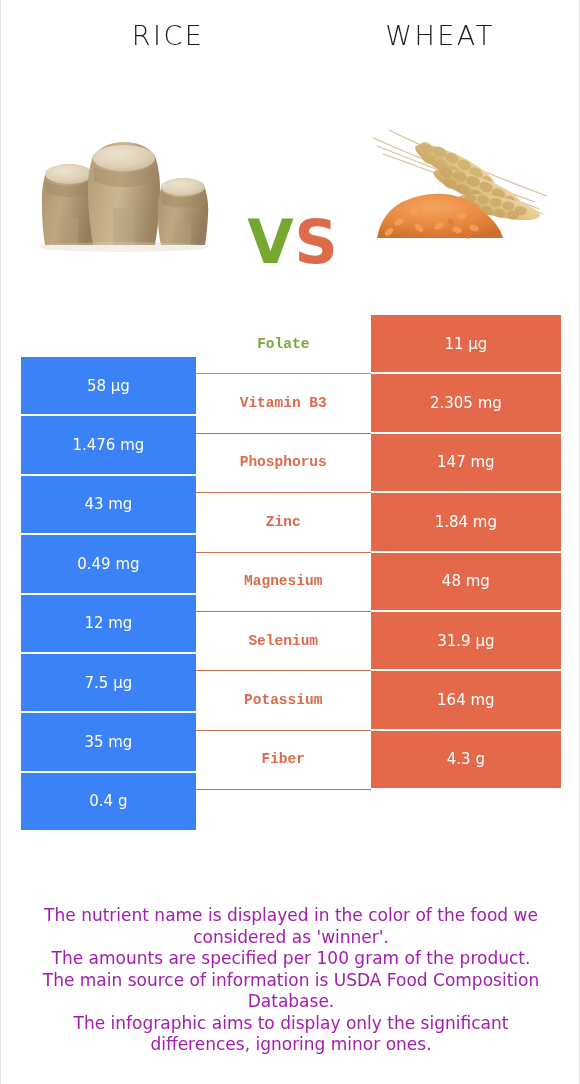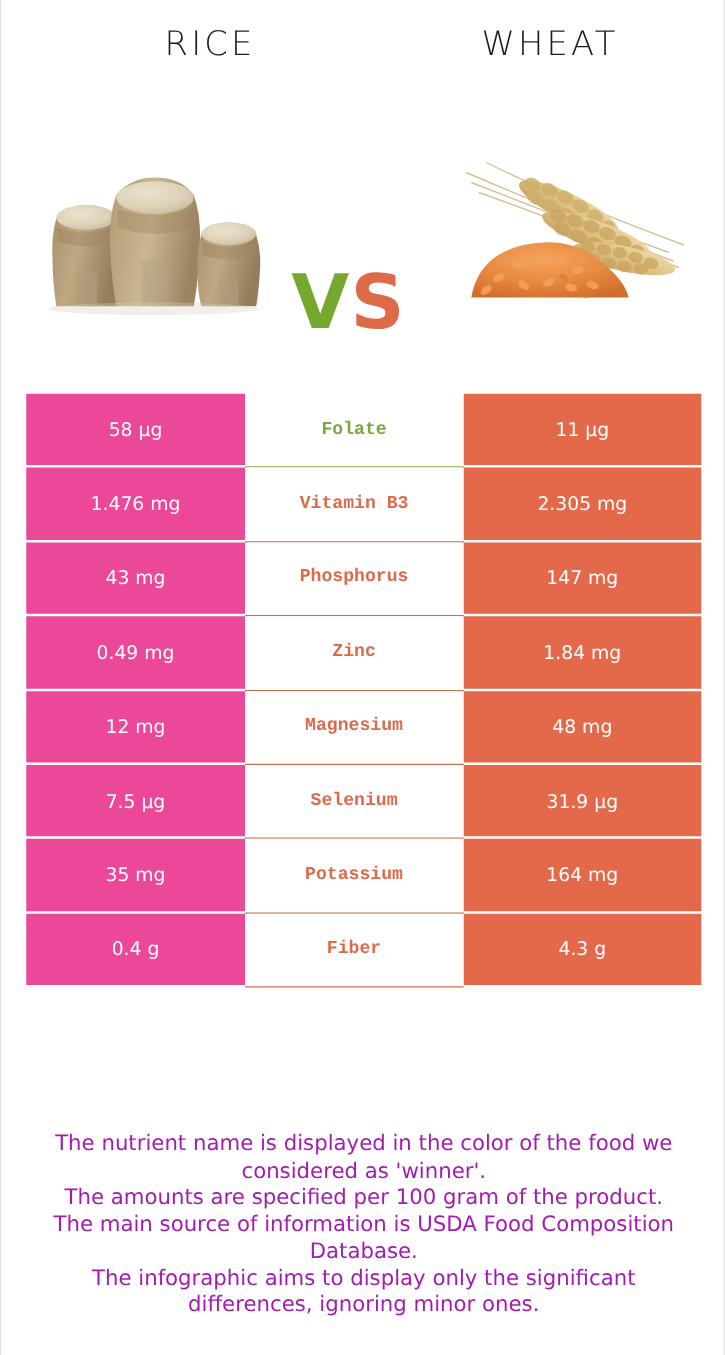--- a/index.html
+++ b/index.html
@@ -27,21 +27,21 @@
     white-space:nowrap;
   }
   .title.left{left:97px;width:140px;text-align:center;}
   .title.right{left:369px;width:140px;text-align:center;}
 
   
   .hero{position:absolute;top:92px;left:0;width:580px;height:180px;}
 
   .vs{
     position:absolute;left:232px;top:120px;
-    width:120px;text-align:left;
+    width:120px;text-align:center;
     font-size:60px;font-weight:700;
     letter-spacing:1px;
     font-family:"DejaVu Sans", sans-serif;
     line-height:1;
   }
   .vs .v{color:#76A830;}
   .vs .s{color:#DD6B4A;}
 
   .rice-img{position:absolute;left:22px;top:28px;width:195px;height:140px;}
   .wheat-img{position:absolute;left:358px;top:18px;width:212px;height:135px;}
@@ -49,23 +49,24 @@
   
   .table{position:absolute;left:20px;top:315px;width:540px;}
   .row{position:relative;height:59.4px;display:flex;}
   .cell{
     display:flex;align-items:center;justify-content:center;
     font-size:15px;
     font-family:"DejaVu Sans", sans-serif;
     box-sizing:border-box;
   }
   .cell.left{
-    width:180px;background:#ec4899;color:#ffffff;
+    width:180px;background:#3b82f6;color:#ffffff;
     margin-right:2px;height:57.4px;margin-bottom:2px;
     font-weight:400;
+    margin-top:42px;
   }
   .cell.mid{
     width:176px;background:#ffffff;height:57.4px;margin-bottom:2px;
     font-weight:700;font-size:14.5px;
     position:relative;
     font-family:Liberation Mono, monospace;
   }
   .cell.right{
     width:196px;background:#E4694A;color:#ffffff;
     margin-left:2px;height:57.4px;margin-bottom:2px;

